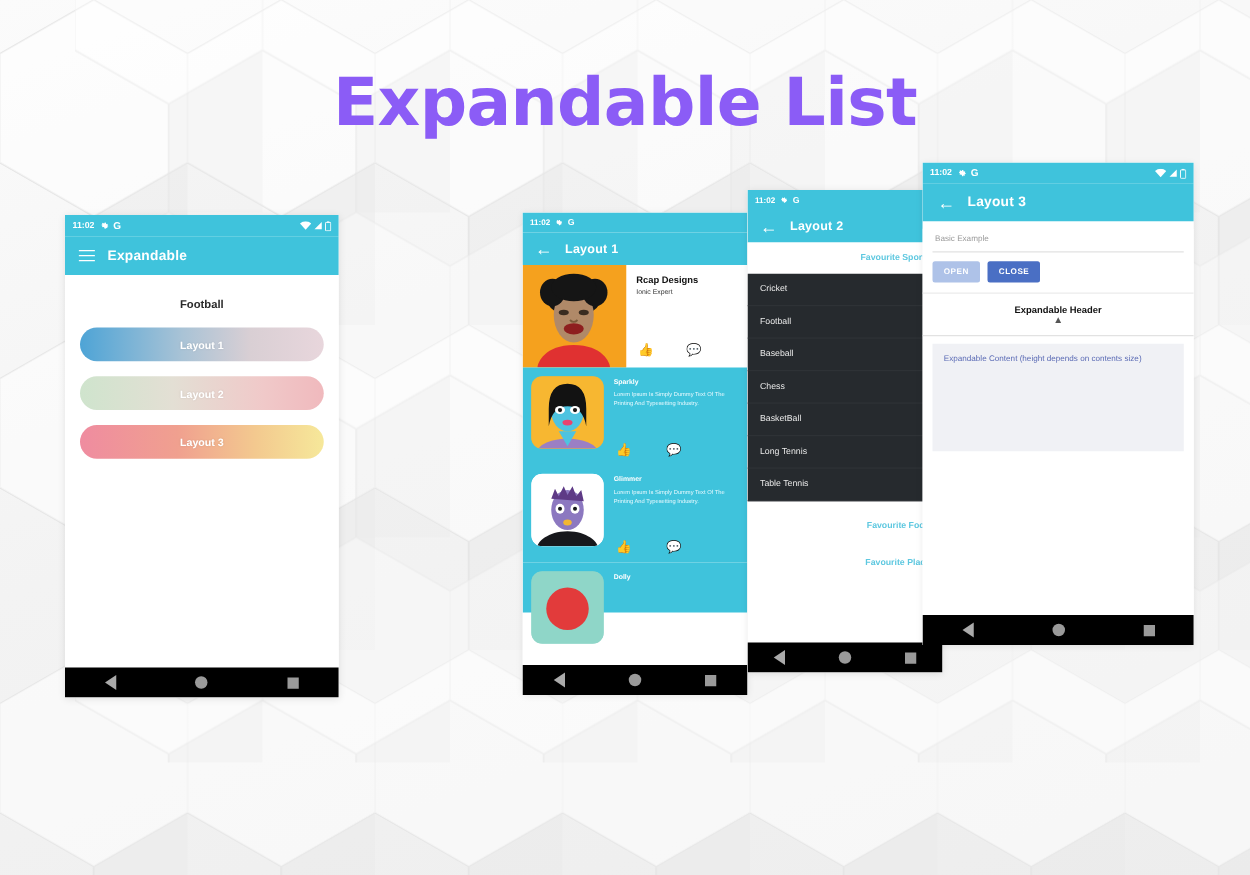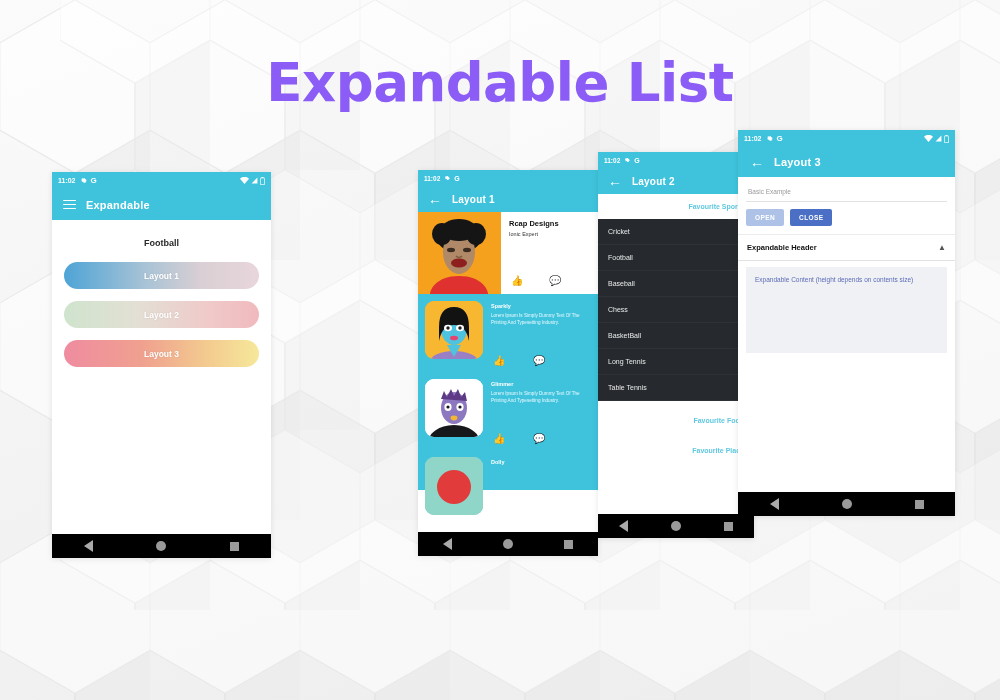--- a/index.html
+++ b/index.html
@@ -134,21 +134,21 @@
   }
   #p4-buttons { display:flex; gap:6px; padding: 7px 8px 8px 8px; }
   .mbtn {
     font-size:6.5px; font-weight:bold; letter-spacing:.4px;
     padding: 5px 9px; border-radius:2px; color:#fff;
   }
   #btn-open  { background:#aec2e8; }
   #btn-close { background:#4a6fc4; }
   #p4-header {
     display:flex; align-items:center; justify-content:space-between;
-    padding: 8px 9px; border-top:1px solid #ececec; border-bottom:1px solid #e2e2e2;
+    padding: 8px 9px; border-top:1px solid #ececec; border-bottom:1px solid #e2e2e2;flex-direction:column;
   }
   #p4-header .h { font-size:7.5px; font-weight:bold; color:#111; }
   .chev { font-size:8px; color:#555; line-height:1; }
   #p4-content {
     margin: 6px 8px; background:#f0f1f5; height: 86px;
     padding: 8px 9px; font-size:6.5px; color:#5b6bb5; line-height:1.55;
   }
 </style>
 </head>
 <body>

